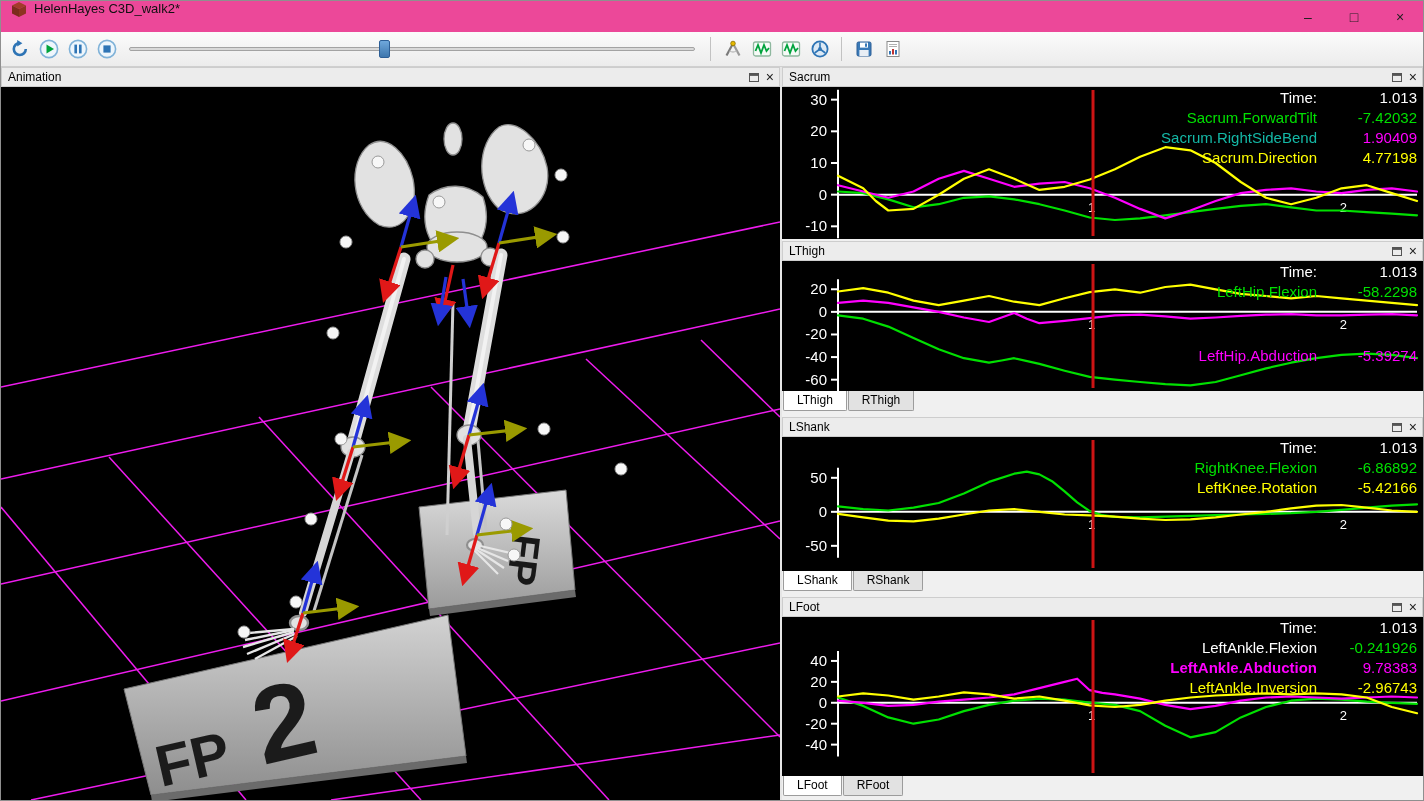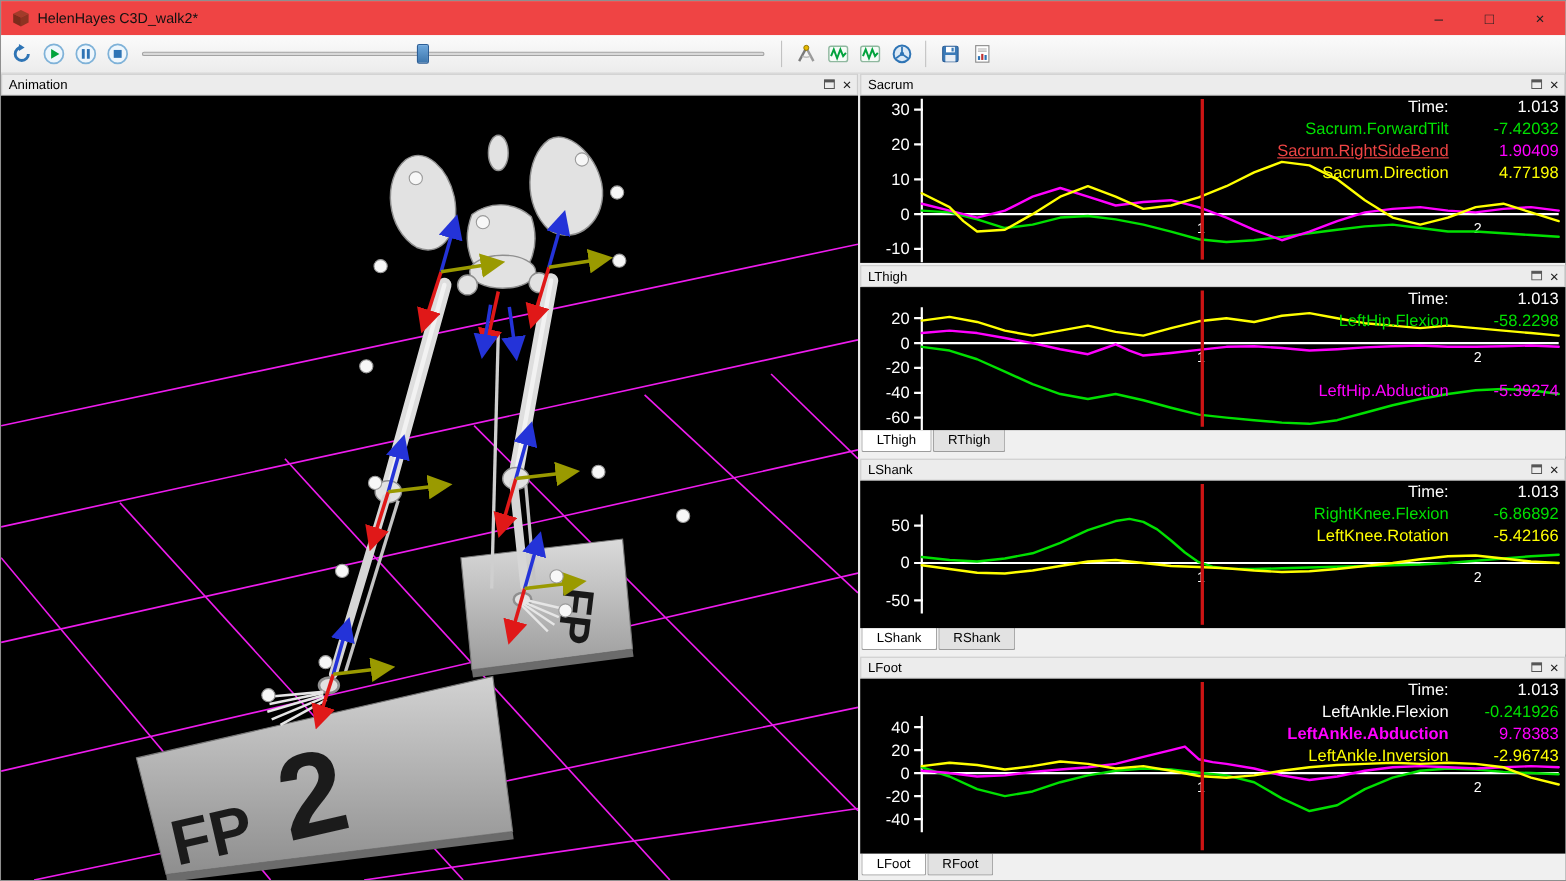--- a/index.html
+++ b/index.html
@@ -1,18 +1,18 @@
 <!DOCTYPE html>
 <html><head>
 <meta charset="utf-8">
 <style>
   *{box-sizing:border-box;margin:0;padding:0}
   html,body{width:1424px;height:801px;overflow:hidden;font-family:"Liberation Sans",sans-serif;background:#d4d4d4}
   .window{width:1424px;height:801px;border:1px solid #8f8f8f;display:flex;flex-direction:column;background:#f0f0f0}
-  .titlebar{height:31px;background:#ef4444;display:flex;align-items:center;flex:0 0 auto}
+  .titlebar{height:31px;background:#ec4899;display:flex;flex:0 0 auto}
   .app-icon{margin:0 6px 0 9px;display:flex}
   .title-text{font-size:13px;color:#111}
   .win-controls{margin-left:auto;display:flex;height:100%}
   .win-btn{width:46px;height:100%;display:flex;align-items:center;justify-content:center;font-size:14px;color:#222;cursor:default}
   .toolbar{height:35px;background:linear-gradient(#fbfbfb,#ececec);border-bottom:1px solid #cfcfcf;display:flex;align-items:center;padding:0 4px;flex:0 0 auto}
   .tool-btn{width:27px;height:27px;border:none;background:transparent;display:flex;align-items:center;justify-content:center;padding:0;margin:0 1px}
   .tb-sep{width:1px;height:24px;background:#c2c2c2;margin:0 7px}
   .slider{position:relative;width:566px;height:22px;margin:0 8px}
   .slider-track{position:absolute;left:0;right:0;top:9px;height:4px;background:#d9d9d9;border:1px solid #a3a3a3;border-radius:2px}
   .slider-handle{position:absolute;top:2px;width:11px;height:18px;background:linear-gradient(#6fa8dc,#3d76ad);border:1px solid #2c5e96;border-radius:2px}
@@ -335,21 +335,21 @@
               <text x="561.4782608695652" y="124.66666666666667" fill="#fff" text-anchor="middle" font-size="13">2</text>
               <polyline points="56.0,104.5 81.2,106.1 106.3,112.4 131.5,120.3 156.7,117.2 181.9,110.8 207.0,109.3 232.2,112.4 257.4,117.2 282.6,123.5 307.7,130.5 332.9,133.0 358.1,131.4 383.3,128.3 408.4,125.1 433.6,121.9 458.8,118.8 484.0,117.2 509.1,120.3 534.3,123.5 559.5,123.5 584.7,125.1 609.8,126.7 635.0,128.3" fill="none" stroke="#00e000" stroke-width="2.2" stroke-linejoin="round" stroke-linecap="round"></polyline>
               <polyline points="56.0,98.2 81.2,104.5 106.3,110.8 131.5,104.5 156.7,91.8 181.9,83.9 207.0,91.8 232.2,99.8 257.4,96.6 282.6,95.0 307.7,101.3 332.9,110.8 358.1,121.9 383.3,131.4 408.4,123.5 433.6,114.0 458.8,106.1 484.0,102.9 509.1,101.3 534.3,104.5 559.5,106.1 584.7,102.9 609.8,101.3 635.0,104.5" fill="none" stroke="#ff00ff" stroke-width="2.2" stroke-linejoin="round" stroke-linecap="round"></polyline>
               <polyline points="56.0,88.7 81.2,101.3 93.8,114.0 106.3,123.5 131.5,121.9 156.7,107.7 181.9,91.8 207.0,82.3 232.2,91.8 257.4,102.9 282.6,99.8 307.7,92.5 332.9,82.3 358.1,69.7 383.3,60.2 408.4,63.3 433.6,76.0 458.8,95.0 484.0,110.8 509.1,117.2 534.3,110.8 559.5,101.3 584.7,98.2 609.8,106.1 635.0,114.0" fill="none" stroke="#ffff00" stroke-width="2.2" stroke-linejoin="round" stroke-linecap="round"></polyline>
               <line x1="311.01173913043476" y1="3" x2="311.01173913043476" y2="149" stroke="#cc1414" stroke-width="3"></line>
             </svg>
           <div class="legend">
             <div class="legend-row"><span class="lg-name">Time:</span><span class="lg-val">1.013</span></div>
             <div class="legend-series">
                 <div class="legend-row"><span class="lg-name" style="color: rgb(0, 224, 0);">Sacrum.ForwardTilt</span><span class="lg-val" style="color: rgb(0, 224, 0);">-7.42032</span></div>
-                <div class="legend-row"><span class="lg-name" style="color: #ef4444; text-decoration: underline;">Sacrum.RightSideBend</span><span class="lg-val" style="color: rgb(255, 0, 255);">1.90409</span></div>
+                <div class="legend-row"><span class="lg-name" style="color: #14b8a6;">Sacrum.RightSideBend</span><span class="lg-val" style="color: rgb(255, 0, 255);">1.90409</span></div>
                 <div class="legend-row"><span class="lg-name" style="color: rgb(255, 255, 0);">Sacrum.Direction</span><span class="lg-val" style="color: rgb(255, 255, 0);">4.77198</span></div>
               </div>
           </div>
         </div>
       </div>
 
       <div class="chart-panel p1">
         <div class="panel-header">
           <span class="panel-title">LThigh</span>
           <span class="ph-icons">

